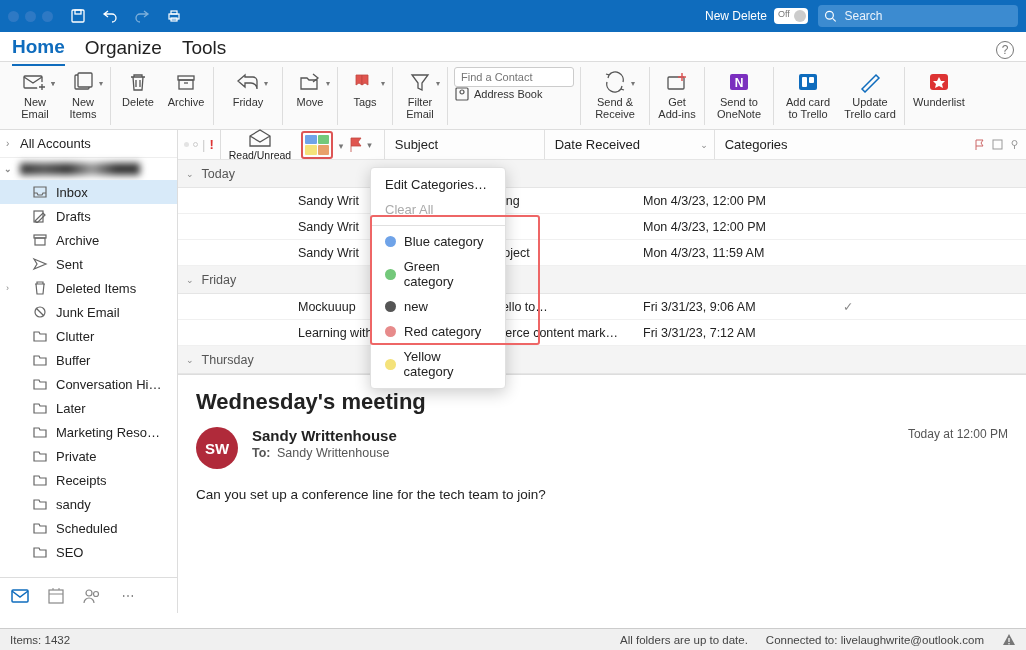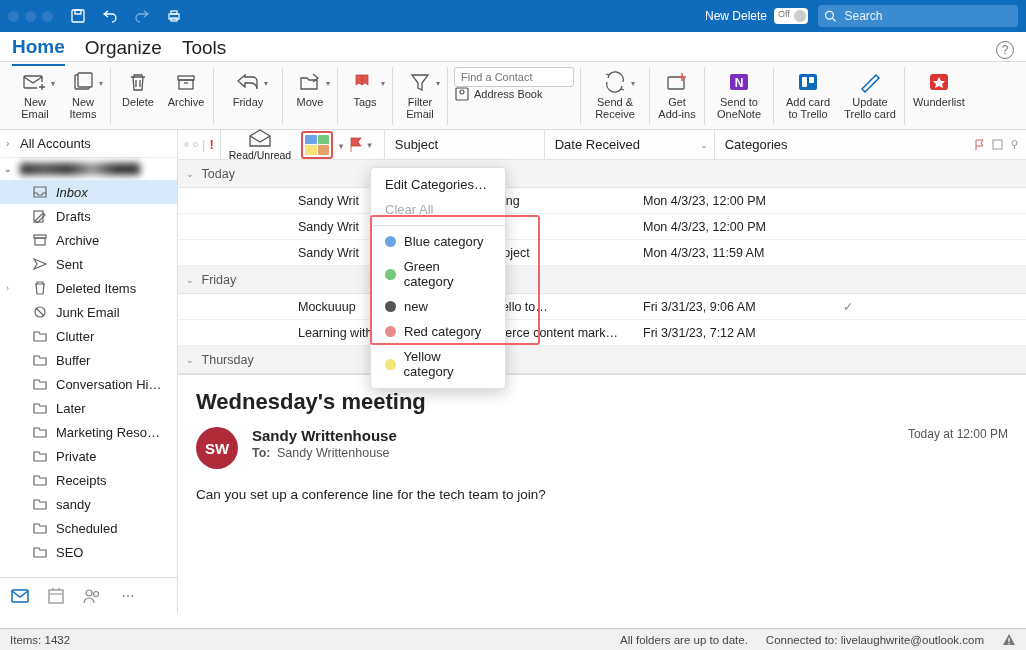--- a/index.html
+++ b/index.html
@@ -38,21 +38,21 @@
 .content { display: flex; height: 483px; }
 
 .sidebar { width: 178px; border-right: 1px solid #ddd; display:flex; flex-direction:column; }
 .acc-header { padding: 6px 8px 6px 20px; font-size: 13px; font-weight: 500; display:flex; align-items:center; gap:6px; position: relative; border-bottom:1px solid #eee; }
 .acc-header .chev { position:absolute; left:6px; font-size:10px; color:#888; }
 .acc-name { padding: 5px 8px 5px 20px; display:flex; align-items:center; gap:6px; font-weight:600; position:relative; }
 .acc-name .chev { position:absolute; left:4px; font-size:9px; color:#888; }
 .blurred { filter: blur(3.5px); background: linear-gradient(90deg, #333 0%, #555 20%, #333 40%, #999 60%, #333 80%); color: transparent; border-radius:1px; width:120px; height:12px; }
 .folder-list { overflow-y: auto; flex: 1; }
 .folder { padding: 4px 6px 4px 32px; display: flex; align-items: center; gap: 8px; font-size: 13px; cursor: pointer; height: 24px; position: relative; }
-.folder.sel { background: #d8eaf9; font-style: italic; }
+.folder.sel { background: #d8eaf9; }
 .folder .chev { position: absolute; left: 6px; font-size: 9px; color: #888; }
 .folder-icon { width: 16px; height: 14px; display:flex; align-items:center; justify-content:center; color:#777;}
 .view-switch { border-top: 1px solid #ddd; height: 36px; display:flex; align-items:center; gap:16px; padding:0 10px; }
 .view-btn { width:20px; height:20px; display:flex;align-items:center;justify-content:center; color:#666;}
 .view-btn.active { color: #0f6cbd; }
 
 .main-area { flex: 1; display: flex; flex-direction: column; }
 .list-header { display: flex; align-items: center; height: 30px; border-bottom: 1px solid #e5e5e5; background: #fdfdfd; }
 .lh-toolbar { display:flex; align-items:center; gap:4px; border-right:1px solid #ddd; height:100%; padding:0 6px; margin-right:0; }
 .lh-big { display:flex; gap:10px; align-items:center; padding:0 8px; height:100%; }

